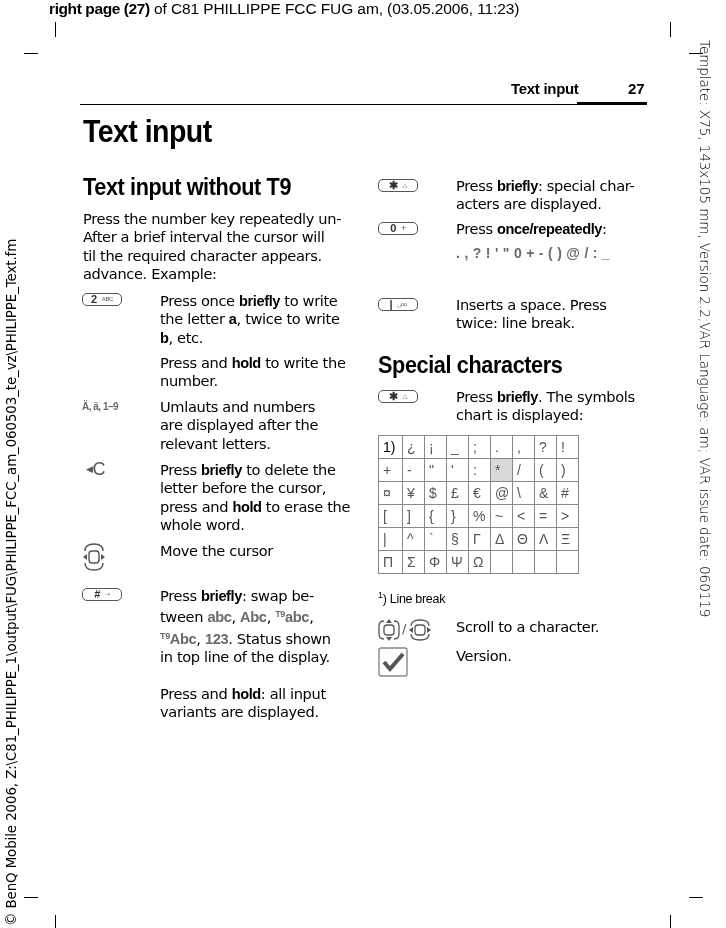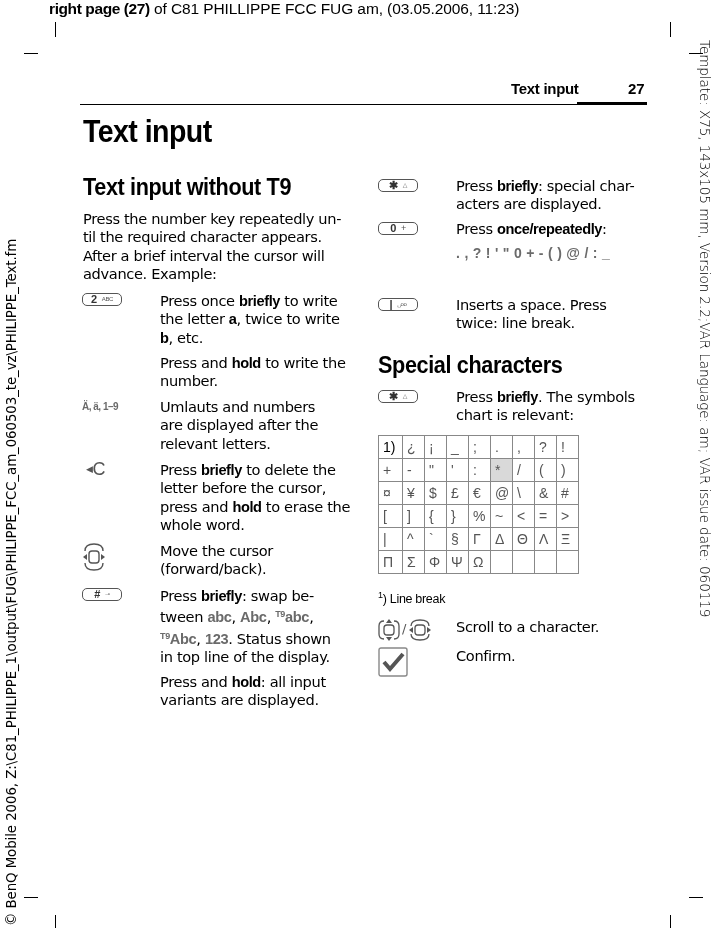--- a/index.html
+++ b/index.html
@@ -56,22 +56,22 @@
 <div class="abs hdr-page">27</div>
 <div class="abs hdr-line"></div>
 <div class="abs hdr-line-thick"></div>
 
 <h1 class="page-title">Text input</h1>
 
 <h2 class="sec" style="left:83px;top:174px;">Text input without T9</h2>
 
 <div class="abs body" style="left:83px;top:210px;width:270px;">
   <div>Press the number key repeatedly un-</div>
+  <div>After a brief interval the cursor will</div>
   <div>til the required character appears.</div>
-  <div>After a brief interval the cursor will</div>
   <div>advance. Example:</div>
 </div>
 
 <div class="row body" style="left:82px;top:292px;width:280px;">
   <div class="key" style="left:0;top:1px;">
     <span class="big">2</span>
       <span class="small">ABC</span>
   </div>
   <div class="txt">
     <div><span>Press once </span><b>briefly</b><span> to write</span></div>
@@ -104,35 +104,34 @@
 <div class="row body" style="left:82px;top:542px;width:280px;">
   <svg style="position:absolute;left:0;top:0;" width="24" height="30" viewBox="0 0 24 30">
     <path d="M3 9 Q3 2 12 2 Q21 2 21 9" fill="none" stroke="#555" stroke-width="1.4"></path>
     <path d="M3 21 Q3 28 12 28 Q21 28 21 21" fill="none" stroke="#555" stroke-width="1.4"></path>
     <rect x="7" y="9" width="10" height="12" rx="3" fill="none" stroke="#555" stroke-width="1.4"></rect>
     <polygon points="1,15 5,12 5,18" fill="#555"></polygon>
     <polygon points="23,15 19,12 19,18" fill="#555"></polygon>
   </svg>
   <div class="txt">
     <div>Move the cursor</div>
-    <div>(forward/back).</div>
   </div>
 </div>
 
 <div class="row body" style="left:82px;top:587px;width:280px;">
   <div class="key" style="left:0;top:1px;">
     <span class="big">#</span>
       <span class="small">⊸</span>
   </div>
   <div class="txt">
     <div><span>Press </span><b>briefly</b><span>: swap be-</span></div>
     <div><span>tween </span><span class="grey">abc</span>, <span class="grey">Abc</span>, <sup class="t9 grey">T9</sup><span class="grey">abc</span>,</div>
     <div><sup class="t9 grey">T9</sup><span class="grey">Abc</span>, <span class="grey">123</span><span>. Status shown</span></div>
     <div>in top line of the display.</div>
-    <div style="margin-top:7px;"><span>Press and </span><b>hold</b><span>: all input</span></div>
+    <div style="margin-top:19px;"><span>Press and </span><b>hold</b><span>: all input</span></div>
     <div><span>variants are displayed.</span></div>
   </div>
 </div>
 
 <div class="row body" style="left:378px;top:177px;width:280px;">
   <div class="key" style="left:0;top:2px;">
     <span class="big">✱</span>
       <span class="small">△</span>
   </div>
   <div class="txt">
@@ -165,21 +164,21 @@
 
 <h2 class="sec" style="left:378px;top:352px;">Special characters</h2>
 
 <div class="row body" style="left:378px;top:388px;width:280px;">
   <div class="key" style="left:0;top:2px;">
     <span class="big">✱</span>
       <span class="small">△</span>
   </div>
   <div class="txt">
     <div><span>Press </span><b>briefly</b><span>. The symbols</span></div>
-    <div><span>chart is relevant:</span></div>
+    <div><span>chart is displayed:</span></div>
   </div>
 </div>
 
 <table class="sym-table">
   <tbody>
     <tr>
       <td style="color:#000;">1)</td>
       <td>¿</td>
       <td>¡</td>
       <td>_</td>
@@ -269,15 +268,15 @@
       <div>Scroll to a character.</div>
     </div>
 </div>
 
 <div class="row body" style="left:378px;top:647px;width:280px;">
   <svg style="position:absolute;left:0;top:0;" width="30" height="30" viewBox="0 0 30 30">
     <rect x="1" y="1" width="28" height="28" rx="2" fill="none" stroke="#888" stroke-width="1.4"></rect>
     <polyline points="6,15 12,22 25,7" fill="none" stroke="#555" stroke-width="4"></polyline>
   </svg>
   <div class="txt" style="top:0;">
-      <div>Confirm.</div>
+      <div>Version.</div>
     </div>
 </div>
 
 </body></html>

